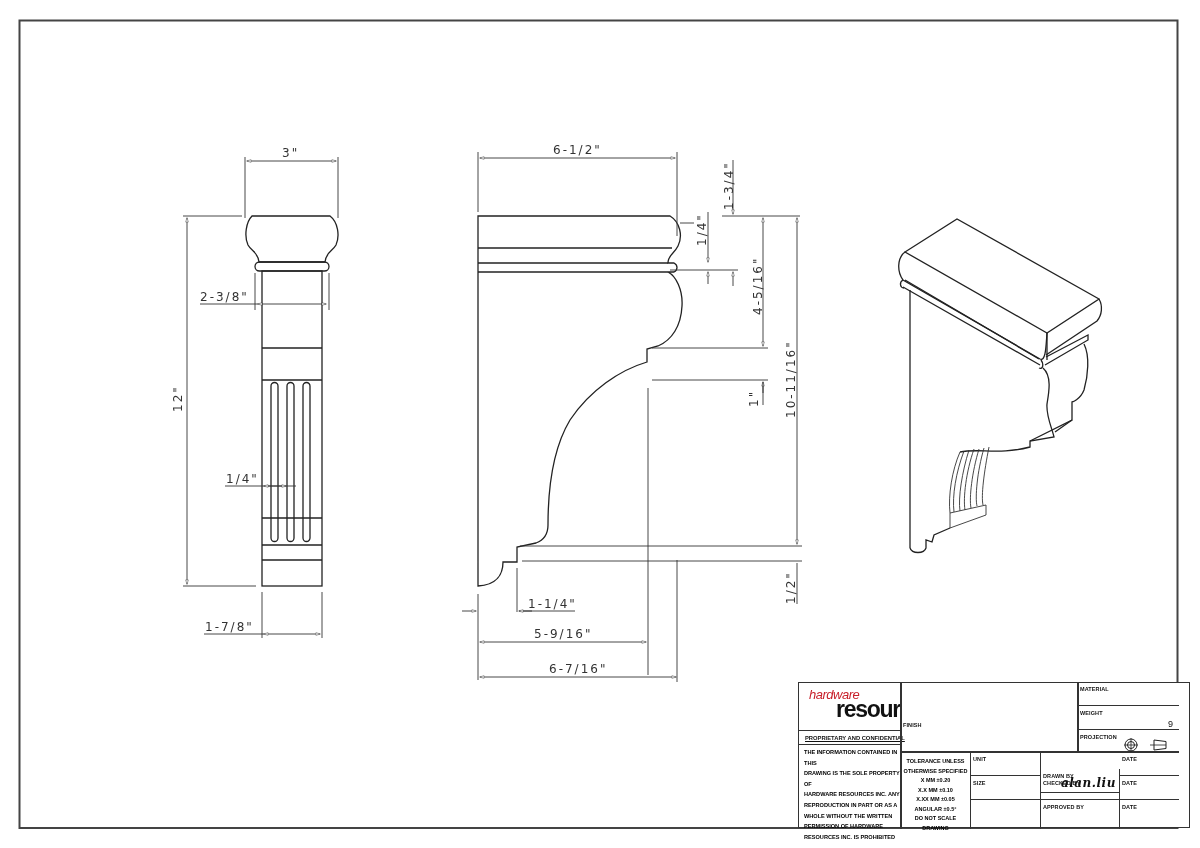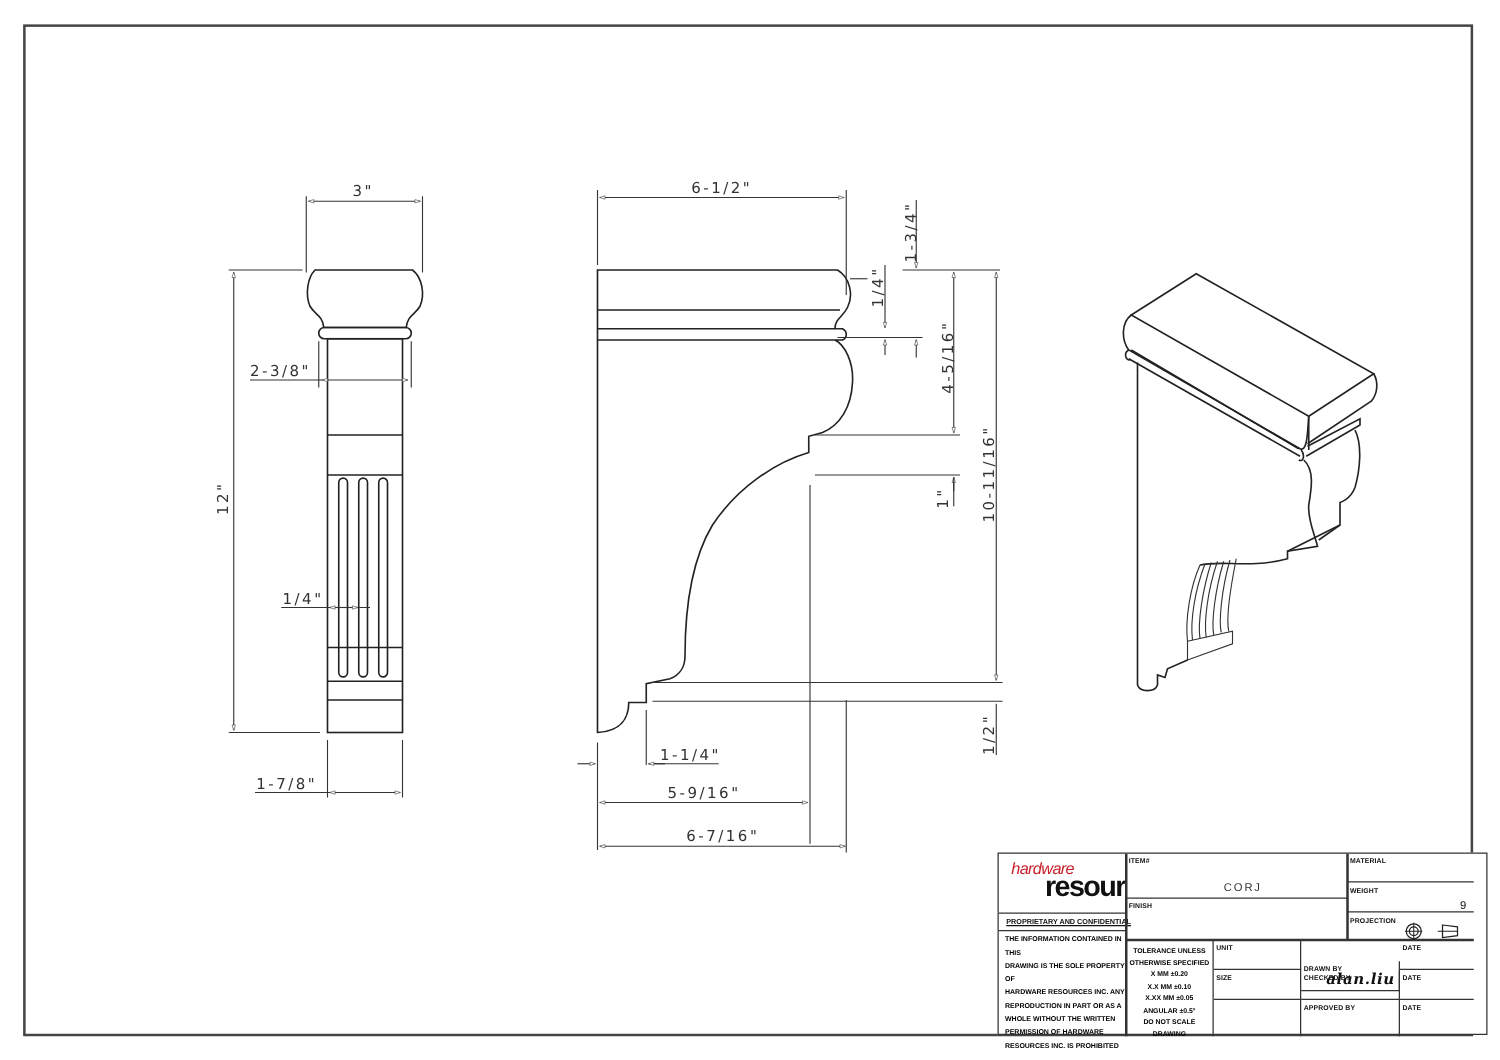--- a/index.html
+++ b/index.html
@@ -173,24 +173,20 @@
     <div class="disc">DRAWING IS THE SOLE PROPERTY OF</div>
     <div class="disc">HARDWARE RESOURCES INC.  ANY</div>
     <div class="disc">REPRODUCTION IN PART OR AS A</div>
     <div class="disc">WHOLE  WITHOUT THE WRITTEN</div>
     <div class="disc">PERMISSION OF HARDWARE</div>
     <div class="disc">RESOURCES INC. IS PROHIBITED</div>
   </div>
 
   <div style="position:absolute; left:101px; top:0; width:1.5px; height:146px; background:#333;"></div>
 
-  <div style="position:absolute; left:102px; top:0; width:177px; height:36px; border-bottom:1.5px solid #333; box-sizing:border-box;">
-    <div class="tb tb-label" style="left:2px; top:3px;">ITEM#</div>
-    <div class="tb" style="left:78px; top:22px; font-size:9px; letter-spacing:1.5px; color:#333;">CORJ</div>
-  </div>
 
   <div style="position:absolute; left:102px; top:36px; width:177px; height:33px;">
     <div class="tb tb-label" style="left:2px; top:3px;">FINISH</div>
     <div class="tb" style="left:40px; top:16px; font-size:9px;"></div>
   </div>
   <div style="position:absolute; left:278px; top:0; width:1.5px; height:69px; background:#333;"></div>
   <div style="position:absolute; left:102px; top:68px; width:278px; height:1.5px; background:#333;"></div>
 
   <div style="position:absolute; left:279px; top:0; width:101px; height:23px; border-bottom:1.5px solid #333; box-sizing:border-box;">
     <div class="tb tb-label" style="left:2px; top:3px;">MATERIAL</div>

